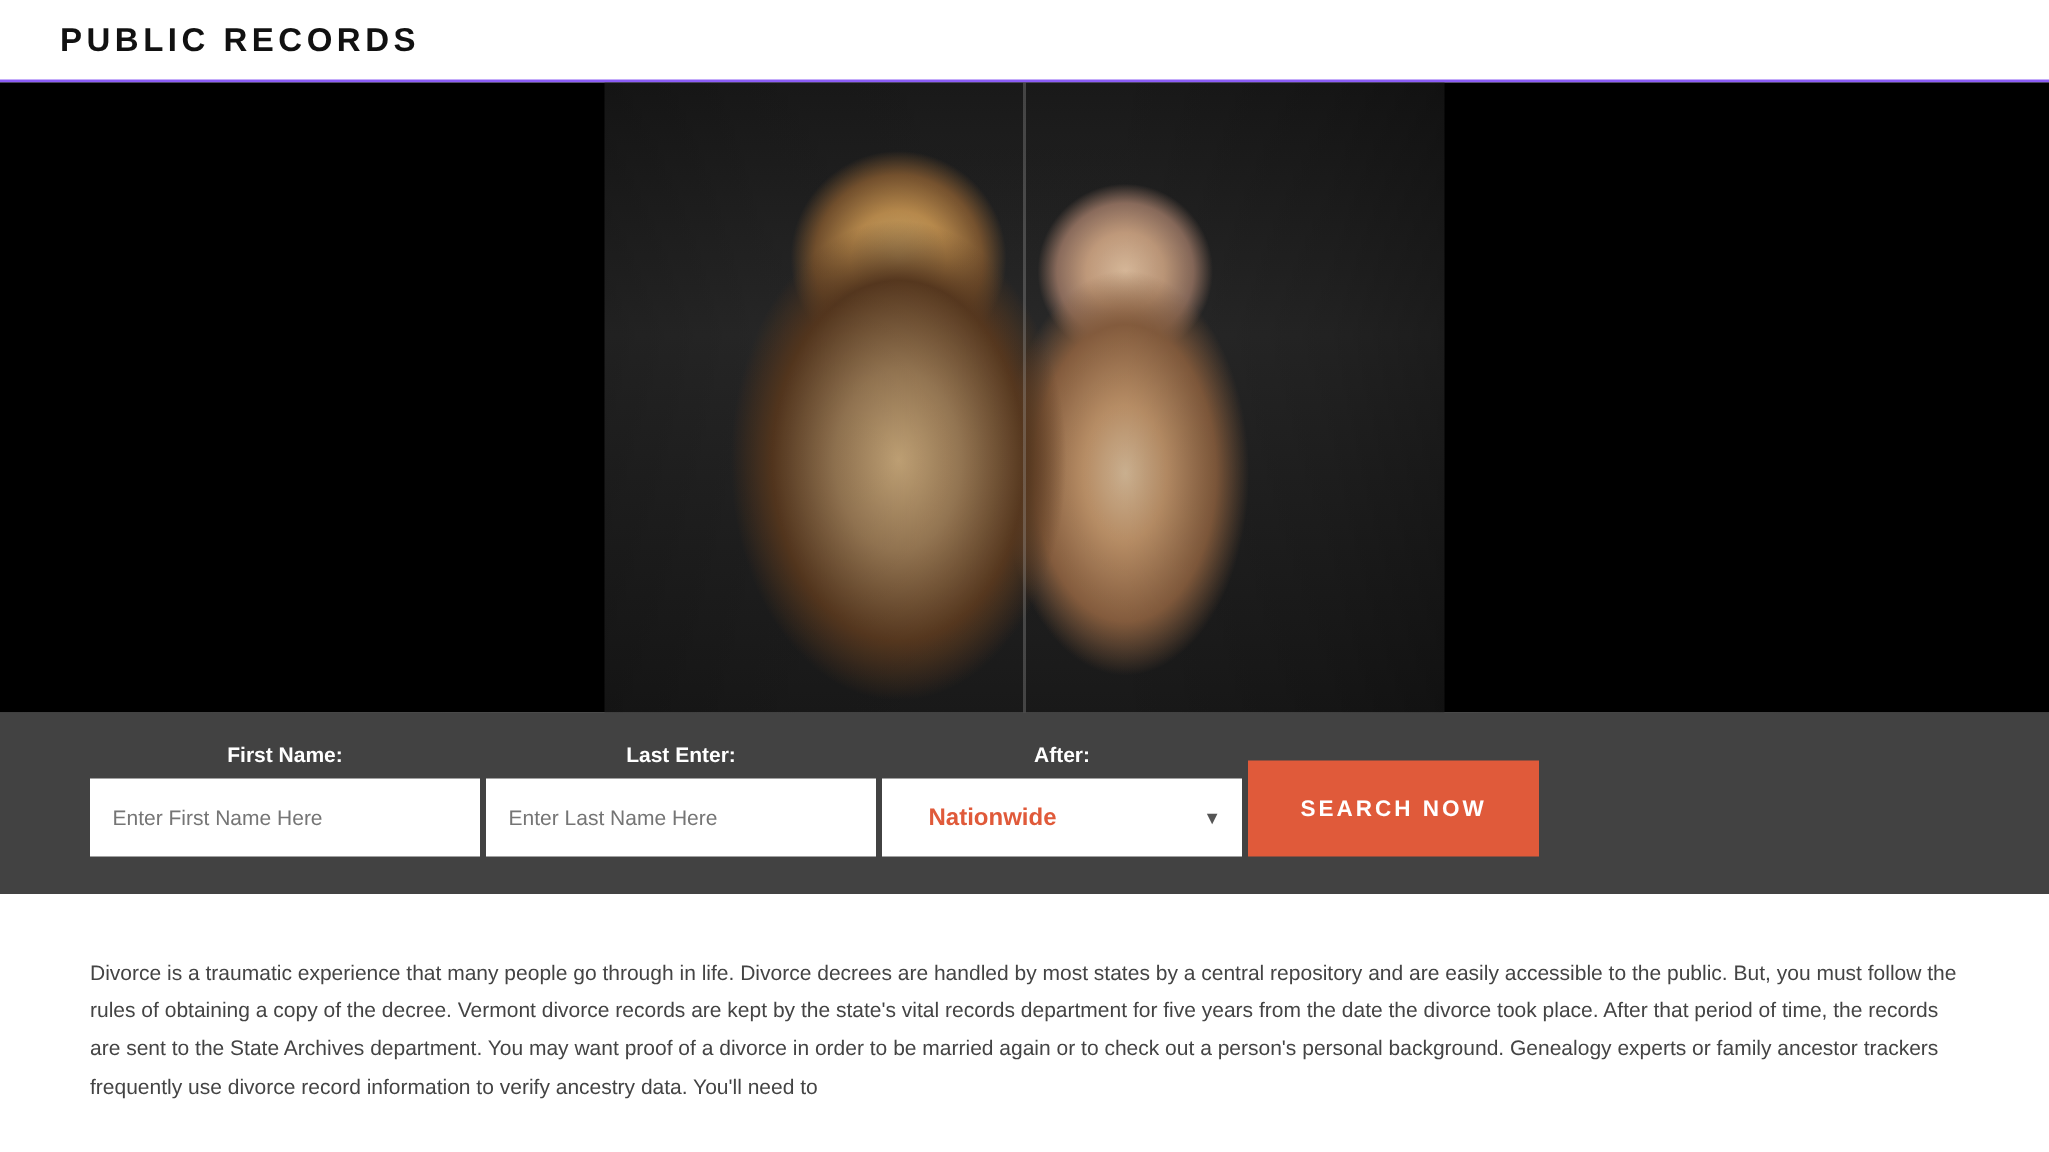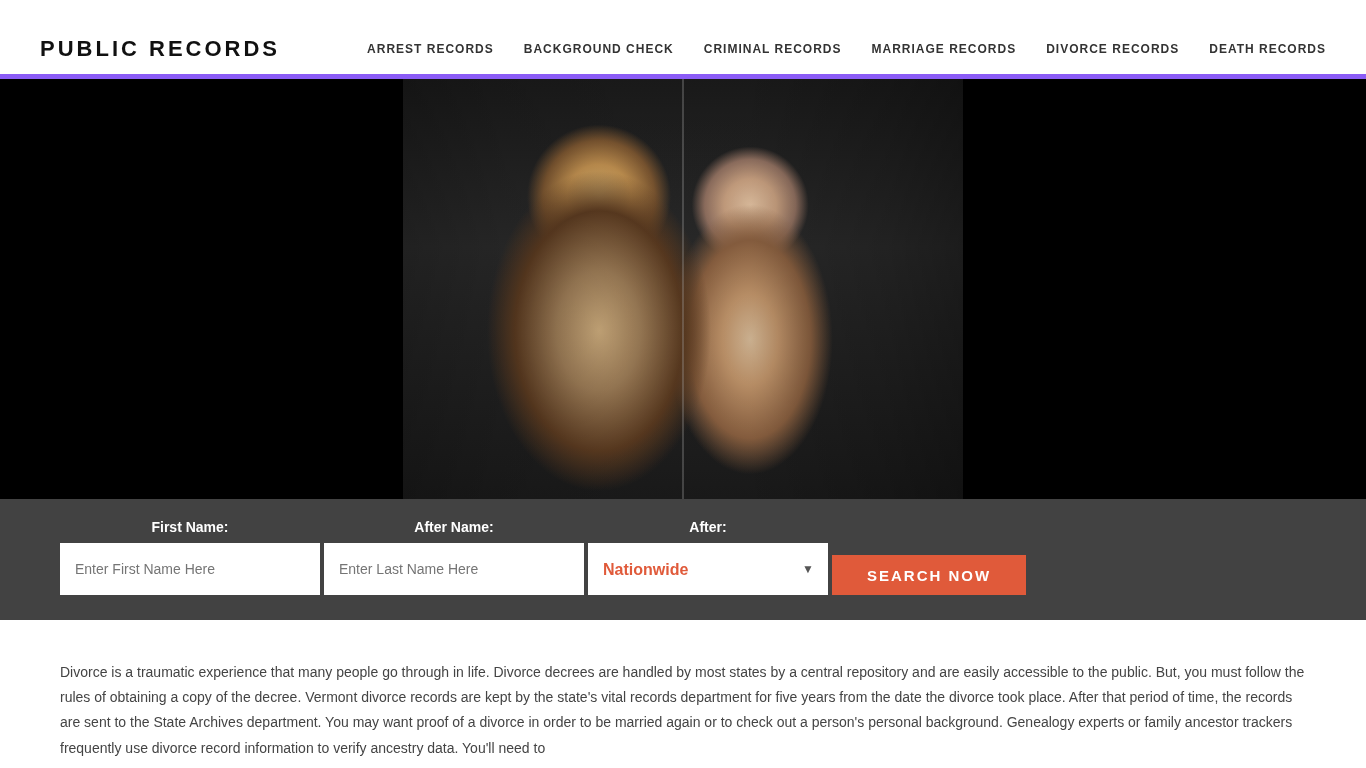--- a/index.html
+++ b/index.html
@@ -6,22 +6,21 @@
     body { font-family: Arial, sans-serif; background: #fff; width: 1366px; }
 
     
     header {
       display: flex;
       align-items: center;
       justify-content: space-between;
       padding: 0 40px;
       height: 55px;
       background: #fff;
-      border-bottom: 5px solid #8b5cf6;
-      margin-top: 24px;
+      border-bottom: 2px solid #8b5cf6;
     }
     .logo {
       font-size: 22px;
       font-weight: 900;
       letter-spacing: 3px;
       color: #111;
       text-transform: uppercase;
     }
     nav {
       display: flex;
@@ -122,21 +121,21 @@
       padding: 0 15px;
       font-size: 14px;
       color: #ec4899;
       background: #fff;
     }
     .search-field select {
       width: 240px;
       height: 52px;
       border: none;
       outline: none;
-      padding: 0 15px;
+      padding: 0 31px;
       font-size: 16px;
       font-weight: 700;
       color: #e05a3a;
       background: #fff;
       appearance: none;
       cursor: pointer;
     }
     .select-wrapper {
       position: relative;
       display: inline-block;
@@ -145,21 +144,21 @@
       content: '▼';
       position: absolute;
       right: 14px;
       top: 50%;
       transform: translateY(-50%);
       font-size: 12px;
       color: #555;
       pointer-events: none;
     }
     .search-btn {
-      height: 40px;
+      height: 64px;
       padding: 0 35px;
       background: #e05a3a;
       color: #fff;
       font-size: 15px;
       font-weight: 800;
       letter-spacing: 2px;
       border: none;
       cursor: pointer;
       text-transform: uppercase;
       white-space: nowrap;
@@ -182,46 +181,38 @@
       font-size: 14px;
       line-height: 1.8;
       color: #444;
     }
   </style>
 </head>
 <body>
 
 <header>
   <div class="logo">PUBLIC RECORDS</div>
-  <nav>
-    <a href="#">ARREST RECORDS</a>
-    <a href="#">BACKGROUND CHECK</a>
-    <a href="#">CRIMINAL RECORDS</a>
-    <a href="#">MARRIAGE RECORDS</a>
-    <a href="#">DIVORCE RECORDS</a>
-    <a href="#">DEATH RECORDS</a>
-  </nav>
 </header>
 
 <div class="hero">
   <div class="hero-people">
     <div class="hero-people-inner">
       <div class="hero-line"></div>
     </div>
   </div>
   <div class="hero-bg"></div>
 </div>
 
 <div class="search-bar">
   <div class="search-field">
     <label>First Name:</label>
     <input type="text" placeholder="Enter First Name Here" style="">
   </div>
   <div class="search-field">
-    <label>After Name:</label>
+    <label>Last Enter:</label>
     <input type="text" placeholder="Enter Last Name Here" style="">
   </div>
   <div class="search-field">
     <label>After:</label>
     <div class="select-wrapper">
       <select id="state-select">
       <option value="Nationwide">Nationwide</option><option value="Alabama">Alabama</option><option value="Alaska">Alaska</option><option value="Arizona">Arizona</option><option value="Arkansas">Arkansas</option><option value="California">California</option><option value="Colorado">Colorado</option><option value="Connecticut">Connecticut</option><option value="Delaware">Delaware</option><option value="Florida">Florida</option><option value="Georgia">Georgia</option><option value="Hawaii">Hawaii</option><option value="Idaho">Idaho</option><option value="Illinois">Illinois</option><option value="Indiana">Indiana</option><option value="Iowa">Iowa</option><option value="Kansas">Kansas</option><option value="Kentucky">Kentucky</option><option value="Louisiana">Louisiana</option><option value="Maine">Maine</option><option value="Maryland">Maryland</option><option value="Massachusetts">Massachusetts</option><option value="Michigan">Michigan</option><option value="Minnesota">Minnesota</option><option value="Mississippi">Mississippi</option><option value="Missouri">Missouri</option><option value="Montana">Montana</option><option value="Nebraska">Nebraska</option><option value="Nevada">Nevada</option><option value="New Hampshire">New Hampshire</option><option value="New Jersey">New Jersey</option><option value="New Mexico">New Mexico</option><option value="New York">New York</option><option value="North Carolina">North Carolina</option><option value="North Dakota">North Dakota</option><option value="Ohio">Ohio</option><option value="Oklahoma">Oklahoma</option><option value="Oregon">Oregon</option><option value="Pennsylvania">Pennsylvania</option><option value="Rhode Island">Rhode Island</option><option value="South Carolina">South Carolina</option><option value="South Dakota">South Dakota</option><option value="Tennessee">Tennessee</option><option value="Texas">Texas</option><option value="Utah">Utah</option><option value="Vermont">Vermont</option><option value="Virginia">Virginia</option><option value="Washington">Washington</option><option value="West Virginia">West Virginia</option><option value="Wisconsin">Wisconsin</option><option value="Wyoming">Wyoming</option></select>
     </div>
   </div>
   <button class="search-btn">SEARCH NOW</button>

